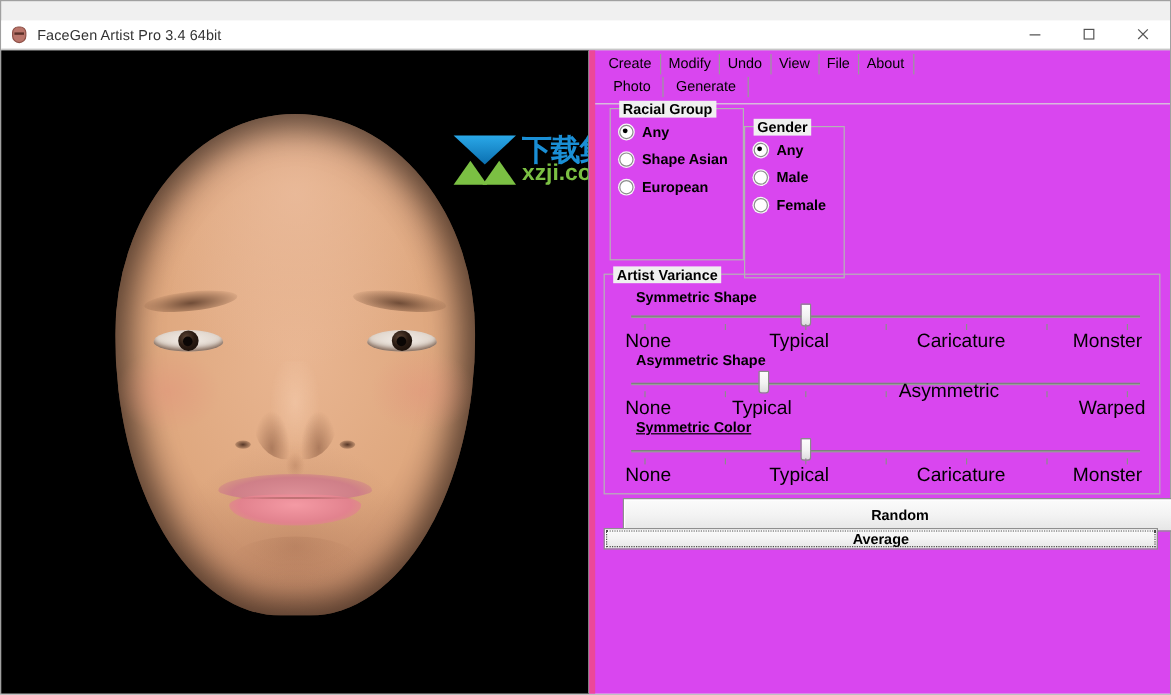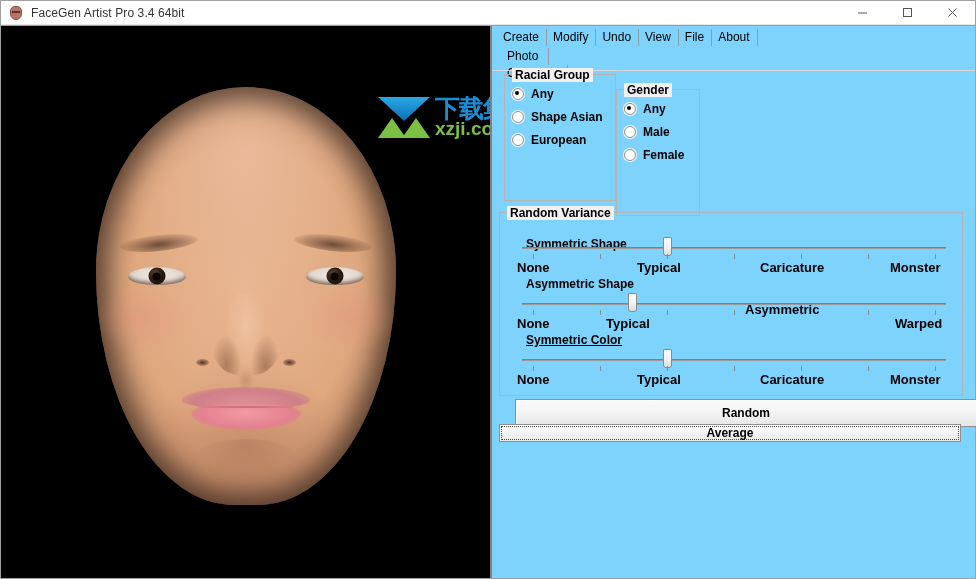--- a/index.html
+++ b/index.html
@@ -18,20 +18,21 @@
     box-sizing:border-box;
     display:flex;flex-direction:column;
   }
   
   .titlebar{
     height:23px;min-height:23px;
     background:#ffffff;
     display:flex;align-items:center;
     border-bottom:1px solid #e8e8e8;
     position:relative;
+    margin-top:16px;
   }
   .title-icon{
     width:16px;height:16px;margin-left:7px;margin-right:7px;
     position:relative;flex:0 0 auto;
   }
   .title-icon .face{
     position:absolute;left:2px;top:1px;width:12px;height:14px;
     background:#b9746a;border-radius:5px 5px 6px 6px;
     border:1px solid #8e5047;
     box-sizing:border-box;
@@ -164,35 +165,35 @@
     font-size:25px;font-weight:bold;color:#1a8fd6;
     letter-spacing:-1px;display:block;
     font-family:"DejaVu Sans", sans-serif;
   }
   .wm-en{
     font-size:19px;font-weight:bold;color:#7bc043;display:block;margin-top:-2px;
     font-family:"Liberation Sans", sans-serif;
   }
   
   .panel{
-    flex:1;position:relative;background:#7dd3fc;padding:0;
-    border-left:1px solid #ec4899;
+    flex:1;position:relative;background:#d946ef;padding:0;
+    border-left:5px solid #ec4899;
   }
   .menubar{
     position:absolute;left:5px;top:3px;display:flex;align-items:flex-end;height:17px;
   }
   .menu-item{
     padding:1px 7px 1px 6px;font-size:12px;color:#000;
     border-right:1px solid #9a9a9a;white-space:nowrap;line-height:15px;
   }
   .menu-item.active{
     border-right:1px solid #9a9a9a;
   }
   .tabrow{
-    position:absolute;left:5px;top:22px;display:flex;align-items:flex-start;height:17px;flex-direction:column;
+    position:absolute;left:5px;top:22px;display:flex;align-items:flex-end;height:17px;
   }
   .tab-item{
     padding:1px 10px 1px 10px;font-size:12px;color:#000;
     border-right:1px solid #9a9a9a;white-space:nowrap;line-height:15px;
   }
   .tabline{
     position:absolute;left:0;top:44px;width:100%;height:1px;background:#d8d8d8;
   }
   
   .group{
@@ -230,21 +231,21 @@
   .slider-thumb{
     position:absolute;width:9px;height:19px;
     background:linear-gradient(180deg,#fdfdfd 0%,#f2f2f2 55%,#dcdcdc 100%);
     border:1px solid #8a8a8a;box-sizing:border-box;
     border-radius:1px 1px 3px 3px;
   }
   .tick{
     position:absolute;width:1px;height:5px;background:#8c8c8c;
   }
   .slider-lab{
-    position:absolute;font-size:13px;font-weight:bold;color:#000;
+    position:absolute;font-size:16px;font-weight:normal;color:#000;
     white-space:nowrap;
   }
   
   .btn{
     position:absolute;display:flex;align-items:center;justify-content:center;
     background:linear-gradient(180deg,#fbfbfb 0%,#f3f3f3 50%,#e6e6e6 100%);
     border:1px solid #8f8f8f;
     font-size:12px;font-weight:bold;color:#000;
     box-sizing:border-box;
     box-shadow:inset 1px 1px 0 #ffffff;
@@ -388,24 +389,24 @@
             <span class="radio-label">Male</span>
           </div>
           <div class="radio-row">
             <span class="radio"></span>
             <span class="radio-label">Female</span>
           </div>
         </div>
       </div>
 
       <div class="group" style="left:7px;top:186px;width:462px;height:182px;">
-        <span class="legend">Random Variance</span>
+        <span class="legend">Artist Variance</span>
 
         <div class="slider-block" style="top:8px;height:58px;">
-          <span class="slider-title" style="left:26px;top:16px;text-align:right;">Symmetric Shape</span>
+          <span class="slider-title" style="left:26px;top:4px;text-align:right;">Symmetric Shape</span>
           <div class="slider-track" style="left:22px;top:26px;width:424px;"></div>
           <div class="slider-thumb" style="left:163px;top:16px;"></div>
           <div class="tick" style="left:33px;top:33px;"></div>
           <div class="tick" style="left:100px;top:33px;"></div>
           <div class="tick" style="left:167px;top:33px;"></div>
           <div class="tick" style="left:234px;top:33px;"></div>
           <div class="tick" style="left:301px;top:33px;"></div>
           <div class="tick" style="left:368px;top:33px;"></div>
           <div class="tick" style="left:435px;top:33px;"></div>
           <span class="slider-lab" style="left:17px;top:39px;">None</span>

